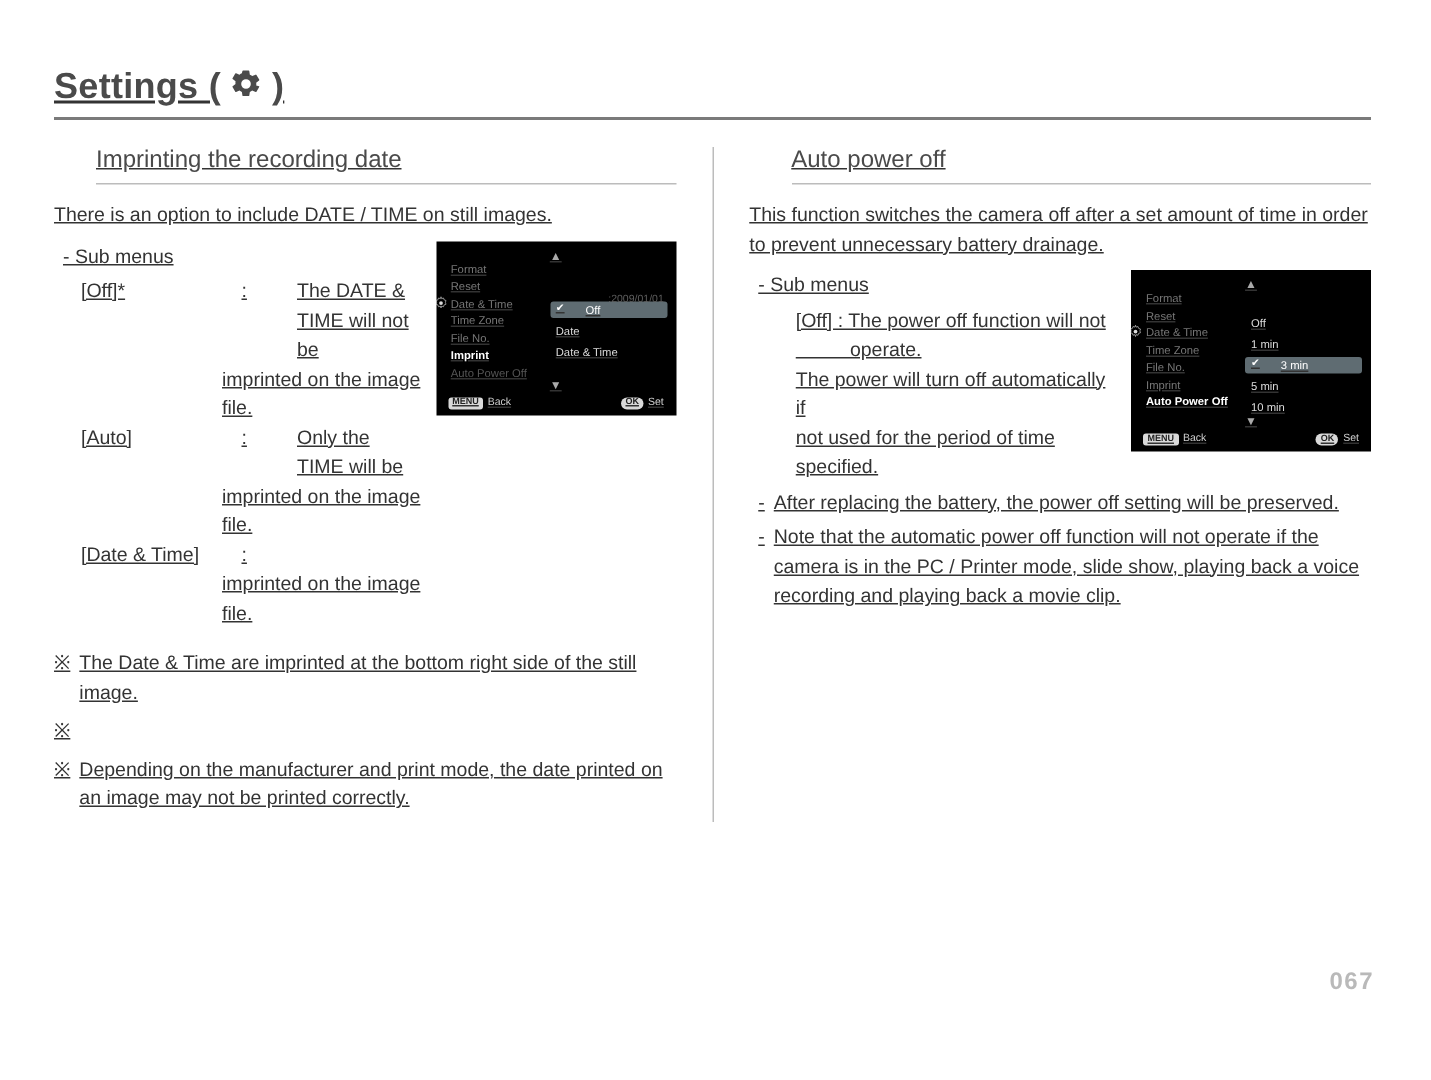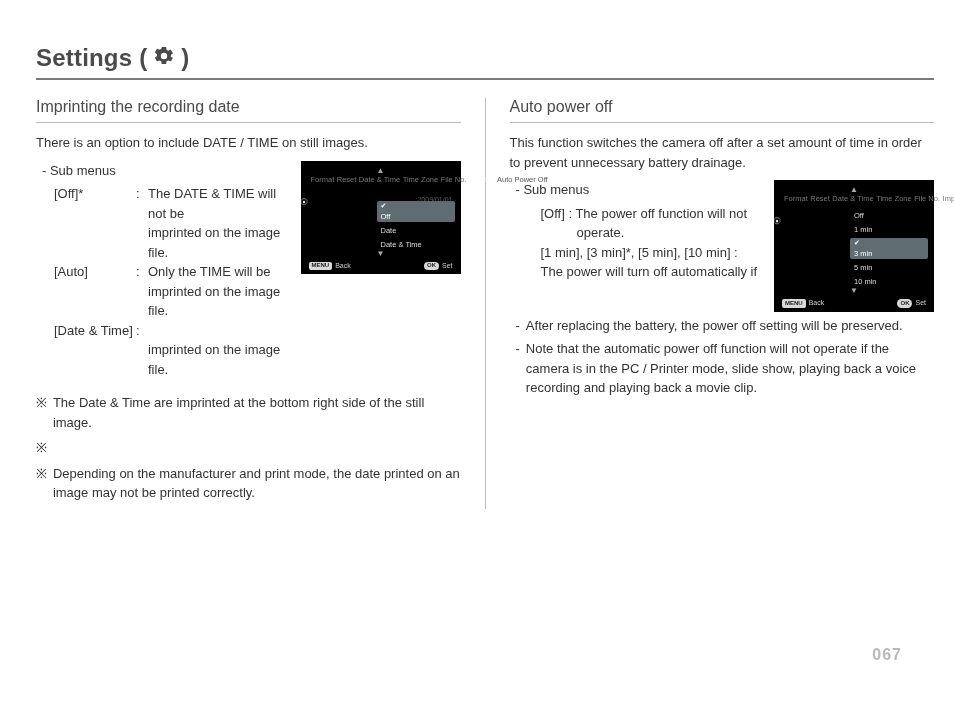--- a/index.html
+++ b/index.html
@@ -1,33 +1,33 @@
 <!DOCTYPE html>
 <html><head>
 <meta charset="utf-8">
 <style>
   * { box-sizing: border-box; margin: 0; padding: 0; }
   html, body { width: 954px; height: 720px; background: #fff; font-family: Arial, Helvetica, sans-serif; color: #333; }
-  .page { position: relative; width: 954px; height: 686px; padding: 44px 20px 28px 36px; }
+  .page { position: relative; width: 954px; height: 686px; padding: 44px 40px 28px 36px; text-decoration: underline; }
   .title-row { display: flex; align-items: center; gap: 6px; }
   .title { font-size: 24px; font-weight: 700; color: #4a4a4a; letter-spacing: 0.2px; }
   .gear { width: 22px; height: 22px; }
   .hr { border: none; border-top: 2px solid #7a7a7a; margin-top: 6px; }
   .cols { display: flex; margin-top: 18px; gap: 24px; }
   .col { flex: 1 1 0; min-width: 0; }
   .divider-v { width: 1px; background: #bcbcbc; align-self: stretch; }
-  .subhead { font-size: 16px; color: #4a4a4a; padding-bottom: 6px; border-bottom: 1px solid #bcbcbc; margin-bottom: 10px; }
+  .subhead { font-size: 16px; color: #4a4a4a; padding-bottom: 6px; border-bottom: 1px solid #bcbcbc; margin-bottom: 10px; margin-left: 28px; }
   .body { font-size: 13px; line-height: 1.5; color: #333; }
   .intro { margin-bottom: 8px; }
   .submenu-label { margin-left: 6px; margin-bottom: 4px; }
 
   
   .defs { margin-left: 18px; }
   .def-row { display: flex; align-items: flex-end; }
-  .def-row.multi { align-items: flex-start; }
+  .def-row.multi { align-items: flex-start; gap: 25px; }
   .def-key { width: 82px; flex-shrink: 0; }
   .def-sep { width: 12px; flex-shrink: 0; }
   .def-val { flex: 1; }
 
   .after { margin-top: 14px; }
   .after .bullet { display: flex; align-items: flex-start; gap: 6px; margin-bottom: 6px; }
   .after .bullet .sym { flex-shrink: 0; }
   .dash-list { margin-left: 6px; margin-top: 4px; }
   .dash-row { display: flex; gap: 6px; margin-bottom: 4px; }
   .dash-row .dash { flex-shrink: 0; }
@@ -41,38 +41,38 @@
   
   .cam {
     width: 160px; flex-shrink: 0;
     background: #000; color: #cfcfcf;
     font-size: 8px; line-height: 1.2;
     padding: 6px 6px 2px 6px;
     position: relative;
   }
   .cam .arrow { text-align: center; font-size: 8px; line-height: 8px; color: #aaa; }
   .cam-body { display: flex; }
-  .cam-left { width: 64px; flex-shrink: 0; display: flex; flex-direction: row; gap: 2.5px; padding-left: 4px; text-align: center; }
+  .cam-left { width: 64px; flex-shrink: 0; display: flex; flex-direction: column; gap: 2.5px; padding-left: 4px; }
   .cam-left .item { font-size: 7.5px; color: #bdbdbd; white-space: nowrap; }
   .cam-left .item.active { color: #fff; font-weight: 600; }
   .cam-left .item.dim { color: #777; }
   .cam-left .item.dimmer { color: #555; }
   .cam-right { flex: 1; display: flex; flex-direction: column; gap: 3px; padding-left: 6px; }
-  .opt { font-size: 7.5px; color: #ddd; padding: 1px 4px; border-radius: 2px; display: flex; gap: 2px; flex-direction: column; }
+  .opt { font-size: 7.5px; color: #ddd; padding: 1px 4px; border-radius: 2px; display: flex; align-items: center; gap: 14px; }
   .opt .chk { font-size: 7px; }
   .opt.selected { background: #5f6c72; color: #fff; }
   .cam-right-value { position: absolute; right: 8px; top: 35px; font-size: 7px; color: #5d5d5d; }
   .cam-icon { position: absolute; left: -2px; top: 36px; color: #ddd; font-size: 10px; }
   .cam-icon svg { width:10px; height:10px; }
   .cam-footer { display: flex; justify-content: space-between; align-items: center; margin-top: 4px; padding: 0 2px 2px 2px; }
   .footer-seg { display: flex; align-items: center; gap: 3px; font-size: 7px; color: #cfcfcf; }
   .pill { display: inline-block; background: #d9d9d9; color: #222; font-size: 6px; font-weight: 700; padding: 0.5px 3px; border-radius: 2px; }
   .pill.round { border-radius: 6px; }
 
-  .pagenum { position: absolute; right: 52px; bottom: 22px; font-size: 16px; font-weight: 700; color: #b9b9b9; letter-spacing: 1px; }
+  .pagenum { position: absolute; right: 38px; bottom: 22px; font-size: 16px; font-weight: 700; color: #b9b9b9; letter-spacing: 1px; }
 </style>
 </head>
 <body>
 
 <div class="page">
 
   <div class="title-row">
     <span class="title">Settings ( </span>
     <span>
       <svg class="gear" viewBox="0 0 24 24" fill="#4a4a4a">
@@ -190,22 +190,22 @@
 
       <div class="body">
         <div class="intro">This function switches the camera off after a set amount of time in order to prevent unnecessary battery drainage.</div>
 
         <div class="right-upper">
           <div class="right-text">
             <div class="submenu-label">- Sub menus</div>
             <div style="margin-left:31px">
               <div>[Off] : The power off function will not</div>
               <div style="white-space:pre">          operate.</div>
-              <div>[1 min], [3 min]*, [5 min], [10 min] :</div>
               <div>The power will turn off automatically if</div>
+              <div> not used for the period of time specified.</div>
             </div>
           </div>
 
           <div class="cam">
             <div class="arrow">▲</div>
             <div class="cam-body">
               <span class="cam-icon"><svg viewBox="0 0 24 24" fill="#ddd">
                     <circle cx="12" cy="12" r="3"></circle>
                     <path d="M12 2l1 3 3-1 1 3 3 1-1 3 1 3-3 1-1 3-3-1-1 3-1-3-3 1-1-3-3-1 1-3-1-3 3-1 1-3 3 1z" fill="none" stroke="#ddd" stroke-width="1"></path>
                   </svg></span>

